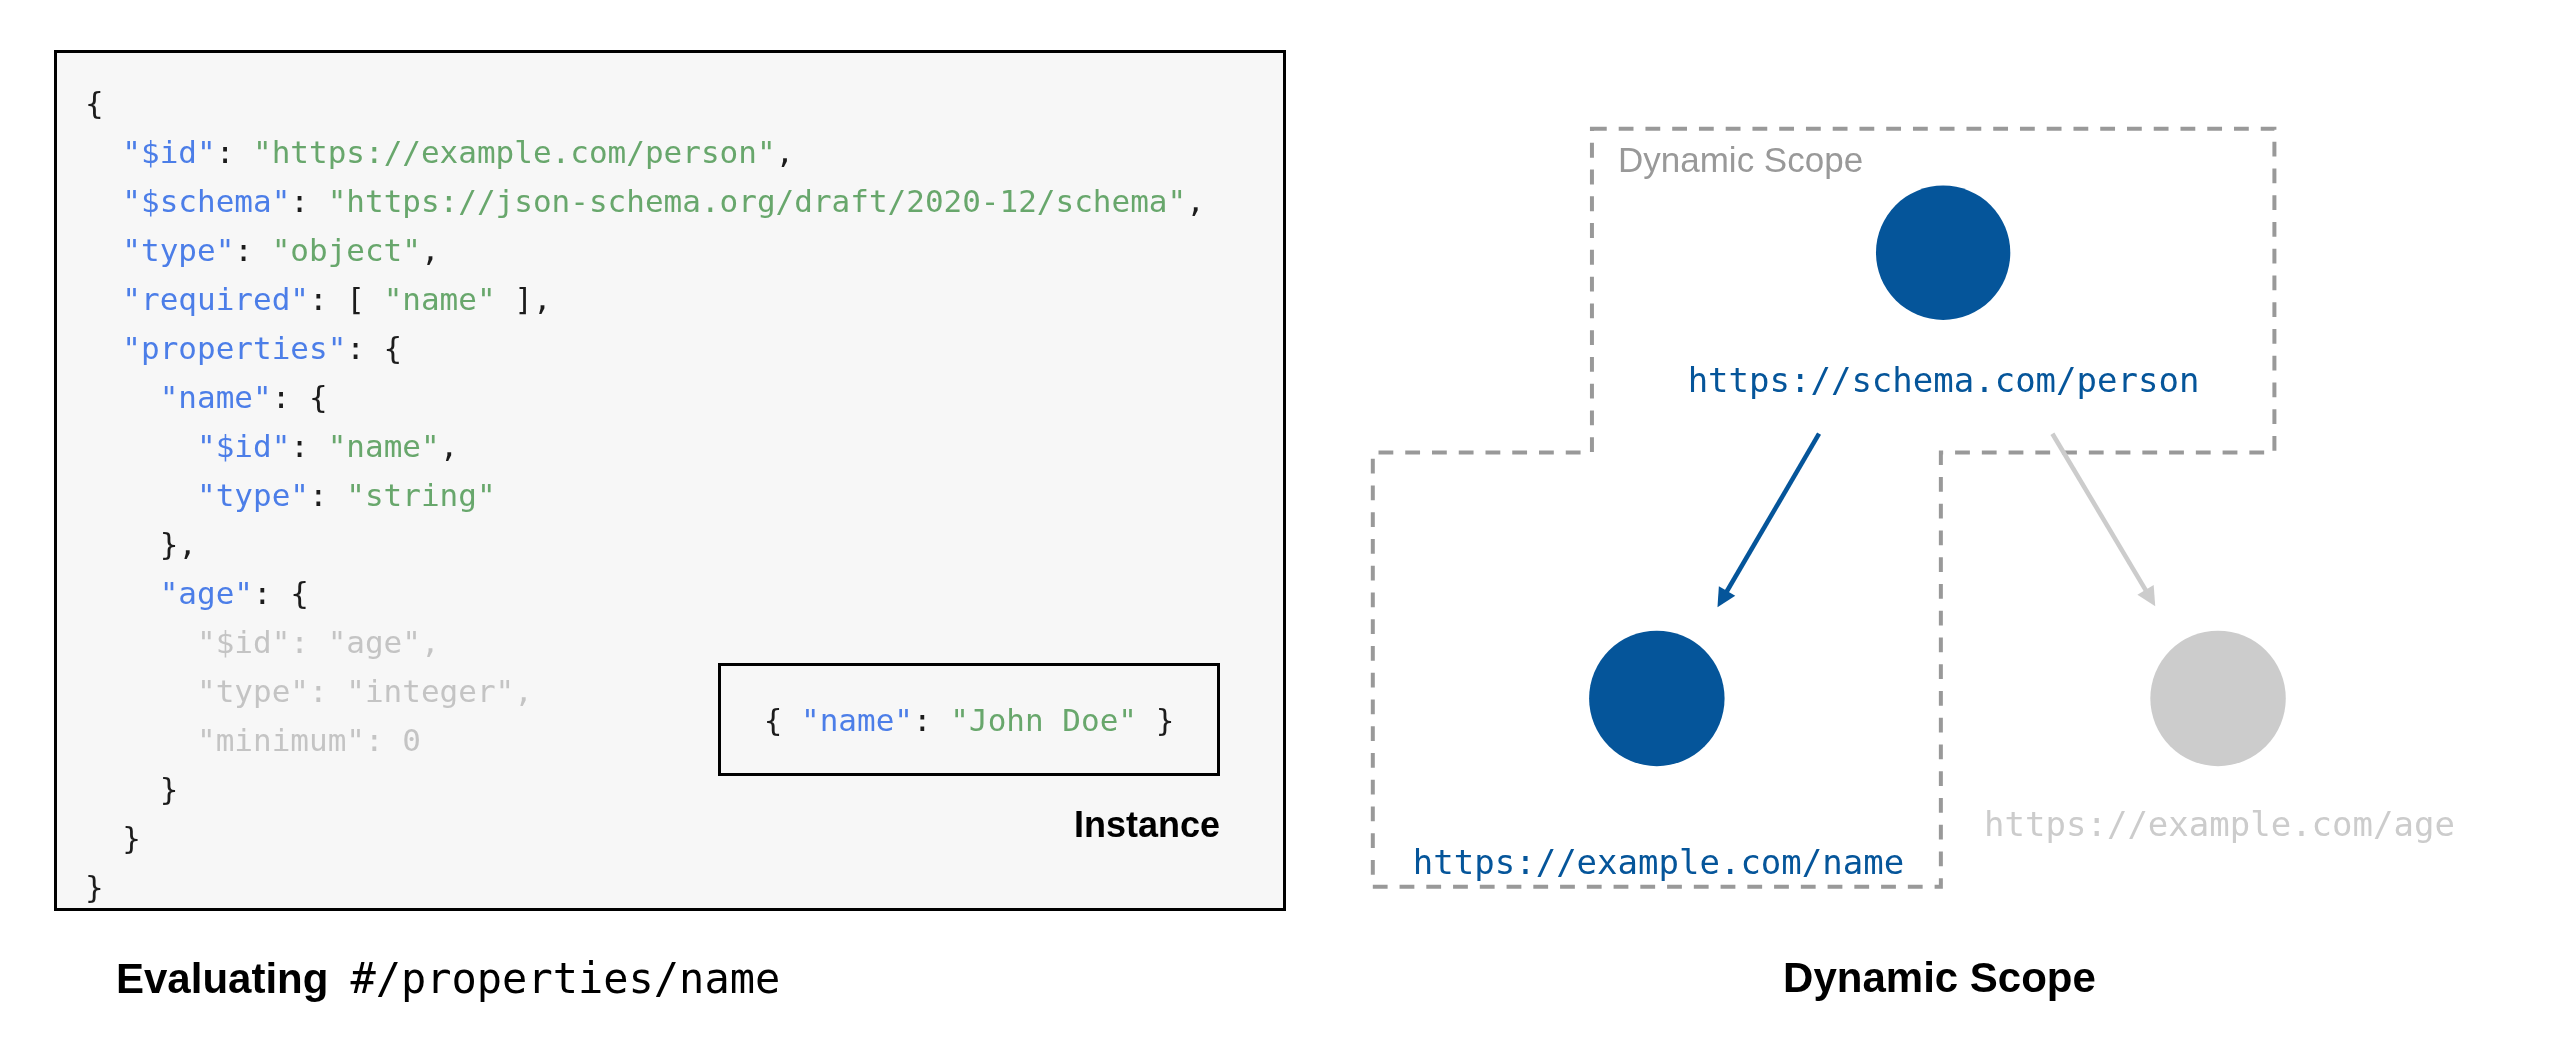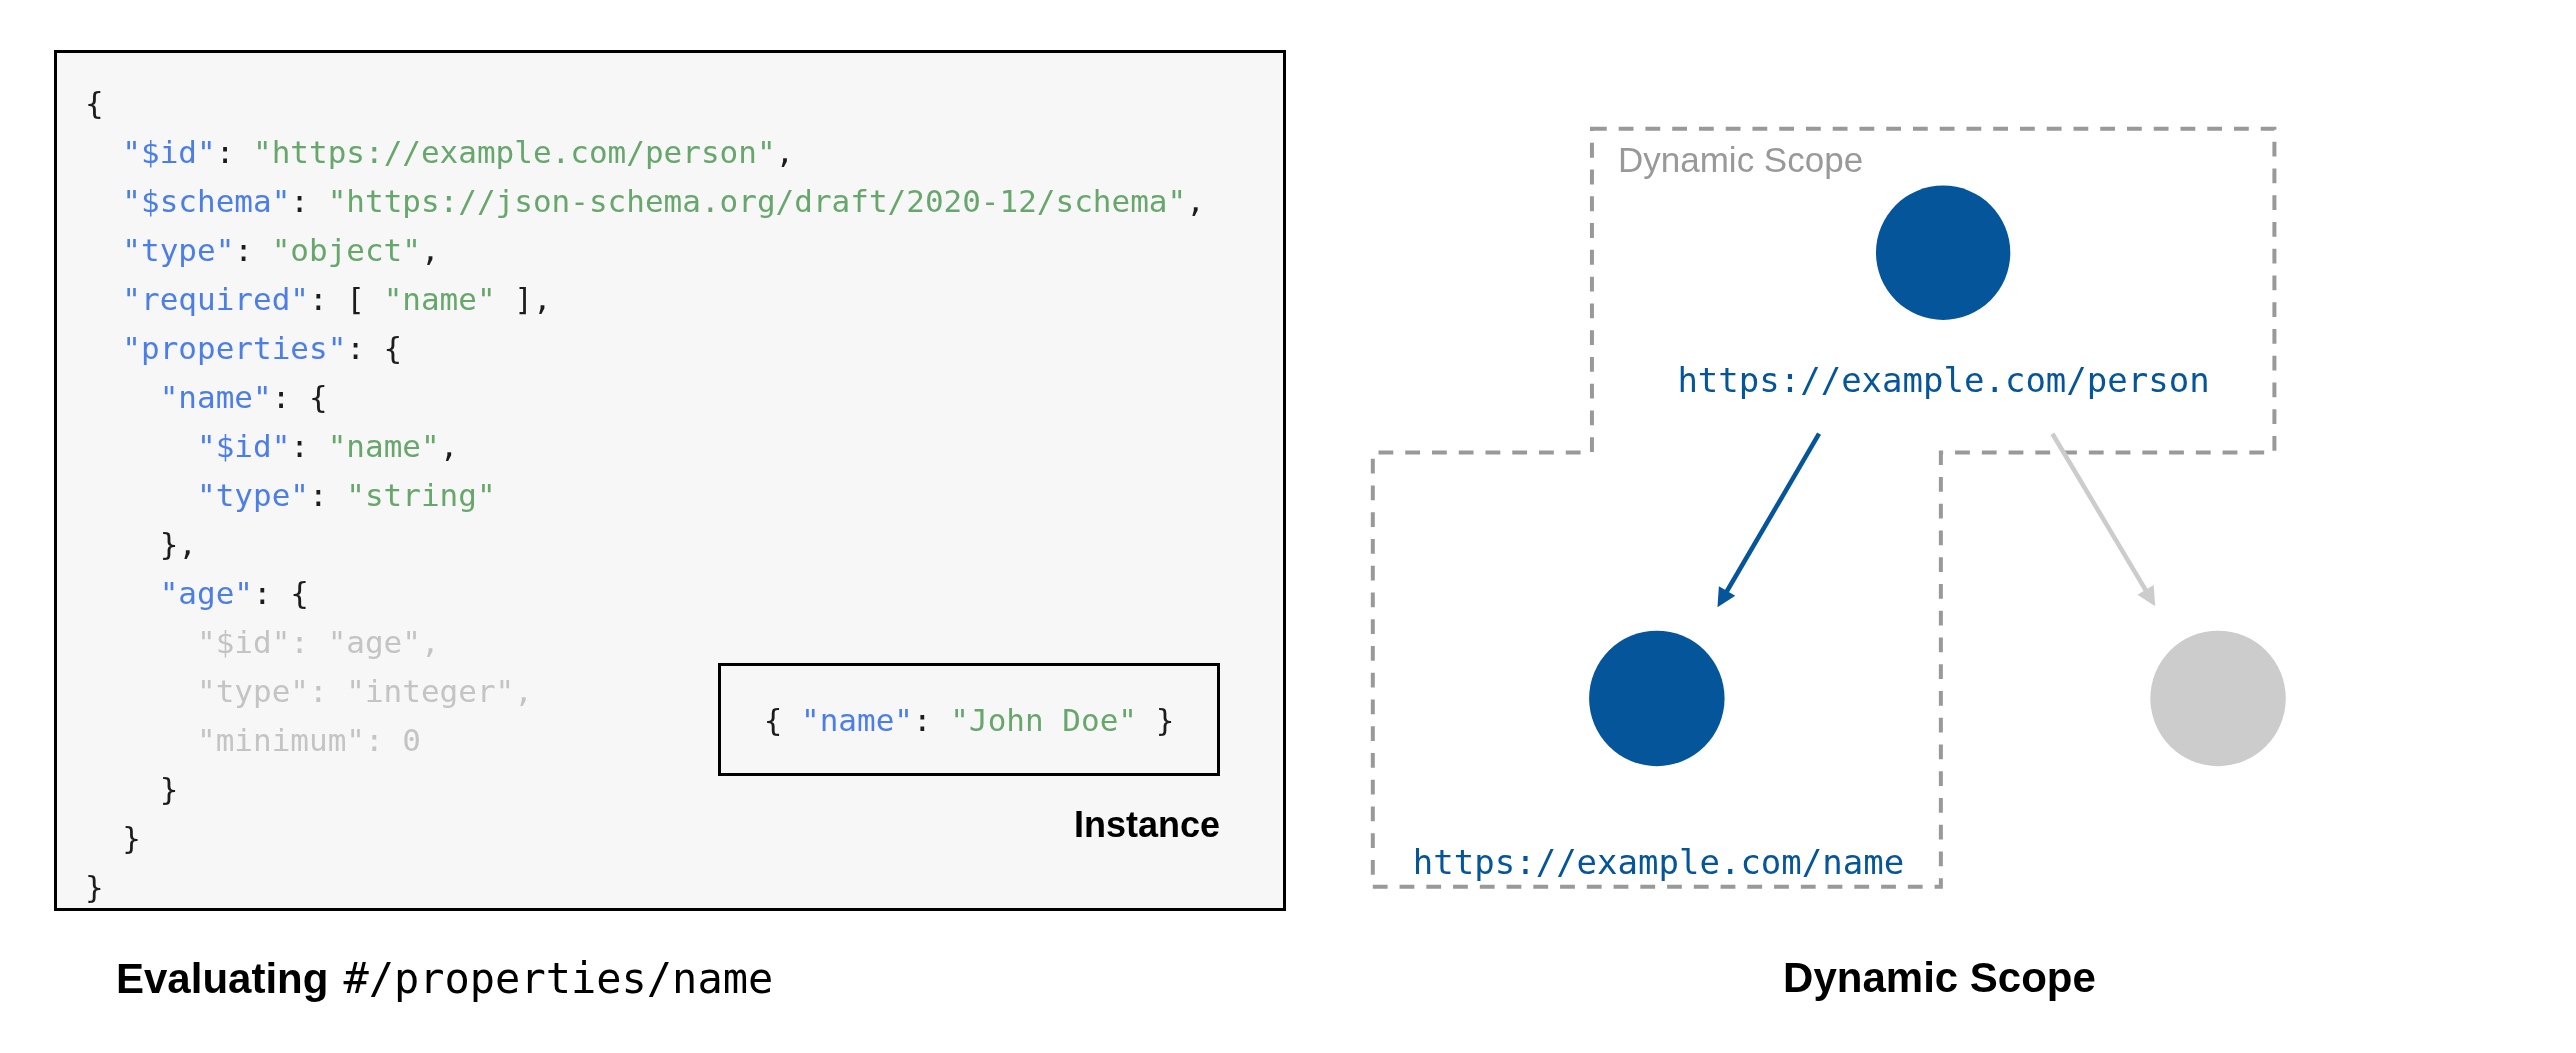--- a/index.html
+++ b/index.html
@@ -61,21 +61,21 @@
     left: 116px; top: 955px;
     font-size: 42px;
     line-height: 48px;
     white-space: nowrap;
     color: #000;
   }
   .caption-left .cap-bold { font-weight: bold; }
   .caption-left .cap-mono {
     font-family: "DejaVu Sans Mono", monospace;
     font-weight: normal;
-    margin-left: 15px;
+    margin-left: 22px;
   }
 
   
   svg.diagram { position: absolute; left: 0; top: 0; }
   .scope-outline {
     fill: none;
     stroke: var(--dash);
     stroke-width: 7;
     stroke-dasharray: 26 21;
   }
@@ -149,19 +149,20 @@
     <line class="edge-active" x1="3195" y1="762" x2="3030" y2="1044" marker-end="url(#ah-active)"></line>
     <line class="edge-inactive" x1="3605" y1="762" x2="3772" y2="1042" marker-end="url(#ah-inactive)"></line>
 
     <circle class="node-active" cx="3413" cy="444" r="118"></circle>
     <circle class="node-active" cx="2910" cy="1227" r="119"></circle>
     <circle class="node-inactive" cx="3896" cy="1227" r="119"></circle>
   </svg>
 
   <div class="scope-label">Dynamic Scope</div>
 
-  <div class="url-label url-person">https://example.com/person</div>
+  <div class="url-label url-person">https://schema.com/person</div>
   <div class="url-label url-name">https://example.com/name</div>
+  <div class="url-label url-age">https://example.com/age</div>
 
   <div class="caption-right">Dynamic Scope</div>
 
 </div>
 
 
 </body></html>

